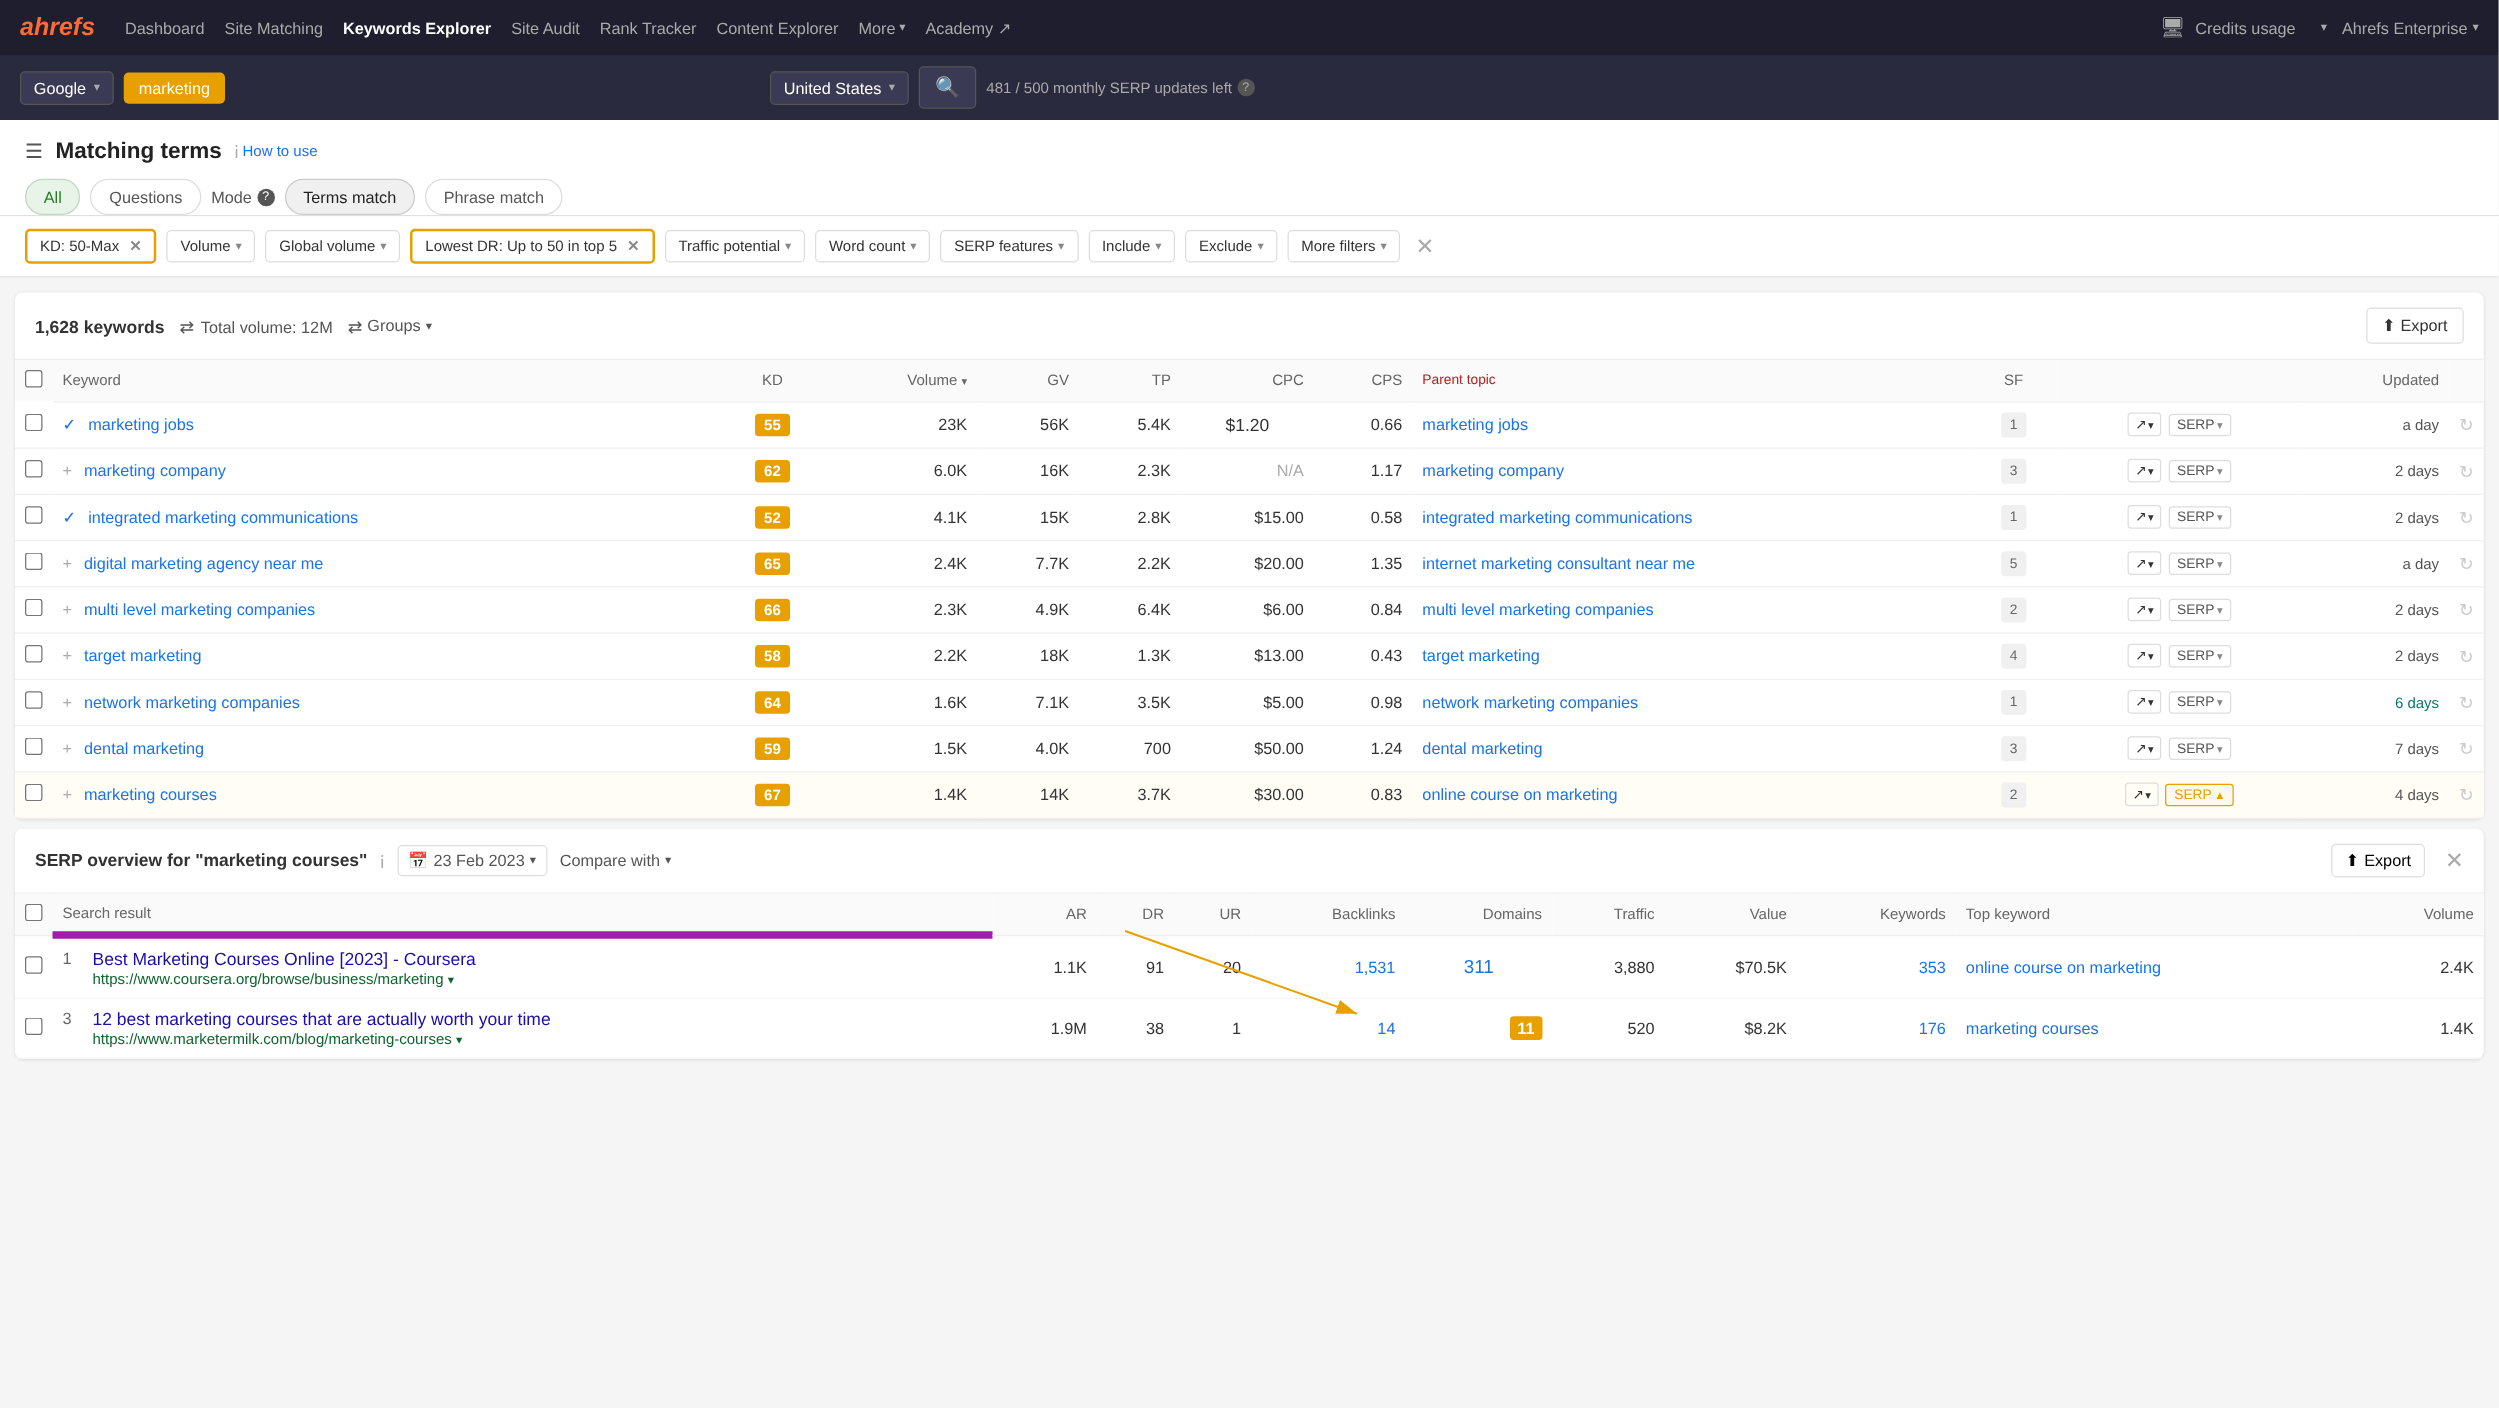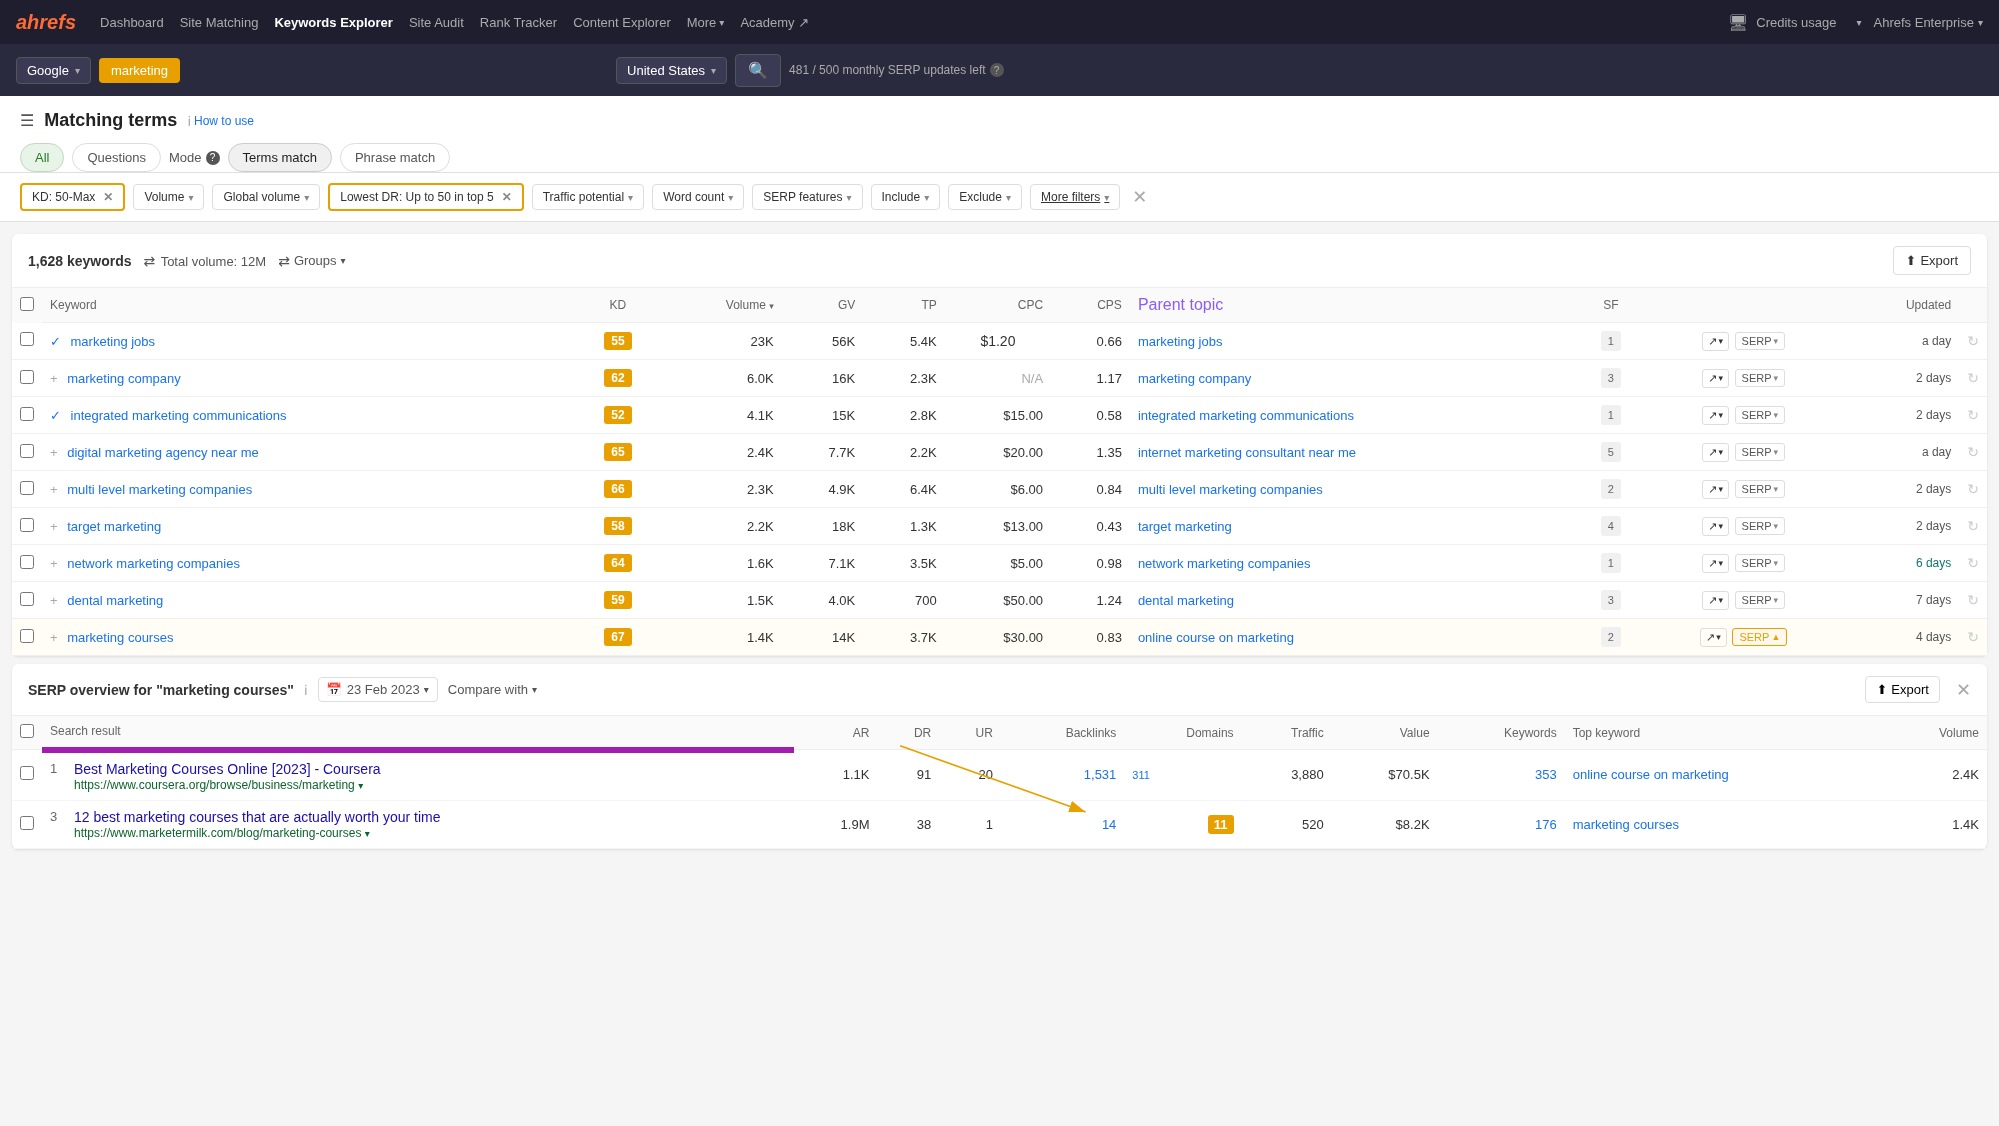--- a/index.html
+++ b/index.html
@@ -104,21 +104,21 @@
         <span style="font-size:10px; color:#888;">▾</span>
     </div>
     <div style="display:flex; align-items:center; gap:4px; padding:5px 10px; border-radius:4px; border:1px solid #ddd; background:#fff; font-size:12px; color:#333; cursor:pointer;">
       <span>Include</span>
         <span style="font-size:10px; color:#888;">▾</span>
     </div>
     <div style="display:flex; align-items:center; gap:4px; padding:5px 10px; border-radius:4px; border:1px solid #ddd; background:#fff; font-size:12px; color:#333; cursor:pointer;">
       <span>Exclude</span>
         <span style="font-size:10px; color:#888;">▾</span>
     </div>
-    <div style="display:flex; align-items:center; gap:4px; padding:5px 10px; border-radius:4px; border:1px solid #ddd; background:#fff; font-size:12px; color:#333; cursor:pointer;text-decoration:underline;">
+    <div style="display:flex; align-items:center; gap:4px; padding:5px 10px; border-radius:4px; border:1px solid #ddd; background:#fff; font-size:12px; color:#333; cursor:pointer;">
       <span>More filters</span>
         <span style="font-size:10px; color:#888;">▾</span>
     </div>
     <span style="color:#aaa; cursor:pointer; font-size:18px; margin-left:4px;">✕</span>
   </div>
 
   <div style="background:#fff; margin:12px 12px 0; border-radius:6px; box-shadow:0 1px 3px rgba(0,0,0,0.1);">
     <div style="display:flex; align-items:center; padding:12px 16px; border-bottom:1px solid #eee; gap:12px;">
       <span style="font-weight:600; font-size:14px;">1,628 keywords</span>
       <span style="color:#555; font-size:13px;">
@@ -141,21 +141,21 @@
       <thead>
         <tr style="background:#fafafa;">
           <th style="padding:8px; width:30px;"><input type="checkbox" class="cb" style=""></th>
           <th style="padding:8px 8px; text-align:left; font-weight:500; font-size:12px; color:#666; border-bottom:1px solid #eee; min-width:280px;">Keyword</th>
           <th style="padding:8px; text-align:center; font-weight:500; font-size:12px; color:#666; border-bottom:1px solid #eee;">KD</th>
           <th style="padding:8px; text-align:right; font-weight:500; font-size:12px; color:#666; border-bottom:1px solid #eee;">Volume <span style="font-size:9px;">▾</span></th>
           <th style="padding:8px; text-align:right; font-weight:500; font-size:12px; color:#666; border-bottom:1px solid #eee;">GV</th>
           <th style="padding:8px; text-align:right; font-weight:500; font-size:12px; color:#666; border-bottom:1px solid #eee;">TP</th>
           <th style="padding:8px; text-align:right; font-weight:500; font-size:12px; color:#666; border-bottom:1px solid #eee;">CPC</th>
           <th style="padding:8px; text-align:right; font-weight:500; font-size:12px; color:#666; border-bottom:1px solid #eee;">CPS</th>
-          <th style="padding:8px; text-align:left; font-weight:500; font-size:16px; color:#8b5cf6; border-bottom:1px solid #eee; min-width:180px;">Parent topic</th>
+          <th style="padding:8px; text-align:left; font-weight:500; font-size:11px; color:#b91c1c; border-bottom:1px solid #eee; min-width:180px;">Parent topic</th>
           <th style="padding:8px; text-align:center; font-weight:500; font-size:12px; color:#666; border-bottom:1px solid #eee;">SF</th>
           <th style="padding:8px; text-align:center; font-weight:500; font-size:12px; color:#666; border-bottom:1px solid #eee; min-width:80px;"></th>
           <th style="padding:8px; text-align:right; font-weight:500; font-size:12px; color:#666; border-bottom:1px solid #eee;">Updated</th>
           <th style="padding:8px; width:24px; border-bottom:1px solid #eee;"></th>
         </tr>
       </thead>
       <tbody id="keywords-tbody">
       <tr style="border-bottom: 1px solid rgb(240, 240, 240);">
     <td style="padding:8px; text-align:center;"><input type="checkbox" class="cb" style=""></td>
     <td style="padding:8px; min-width:280px;">
@@ -463,21 +463,21 @@
           <div>
             <div><a href="#" style="color:#1a0dab;text-decoration:none;font-size:14px;">Best Marketing Courses Online [2023] - Coursera</a></div>
             <div><a href="#" style="color:#0d652d;text-decoration:none;font-size:12px;">https://www.coursera.org/browse/business/marketing <span style="font-size:10px;">▾</span></a></div>
           </div>
         </div>
       </td>
       <td style="padding:8px; text-align:right; font-size:13px;">1.1K</td>
       <td style="padding:8px; text-align:right; font-size:13px;">91</td>
       <td style="padding:8px; text-align:right; font-size:13px;">20</td>
       <td style="padding:8px; text-align:right; font-size:13px;"><a href="#" style="color:#1a73e8;text-decoration:none;">1,531</a></td>
-      <td style="padding:8px; text-align:left; font-size:11px;"><a href="#" style="color:#1a73e8;text-decoration:none;">311</a></td>
+      <td style="padding:8px; text-align:center; font-size:15px;"><a href="#" style="color:#1a73e8;text-decoration:none;">311</a></td>
       <td style="padding:8px; text-align:right; font-size:13px;">3,880</td>
       <td style="padding:8px; text-align:right; font-size:13px;">$70.5K</td>
       <td style="padding:8px; text-align:right; font-size:13px;"><a href="#" style="color:#1a73e8;text-decoration:none;">353</a></td>
       <td style="padding:8px; text-align:left; font-size:13px;"><a href="#" style="color:#1a73e8;text-decoration:none;">online course on marketing</a></td>
       <td style="padding:8px; text-align:right; font-size:13px;">2.4K</td>
     </tr>
             <tr style="border-bottom: 1px solid rgb(245, 245, 245);">
       <td style="padding:8px; text-align:center;"><input type="checkbox" class="cb" style=""></td>
       <td style="padding:8px; min-width:400px;">
         <div style="display:flex; align-items:flex-start; gap:8px;">

